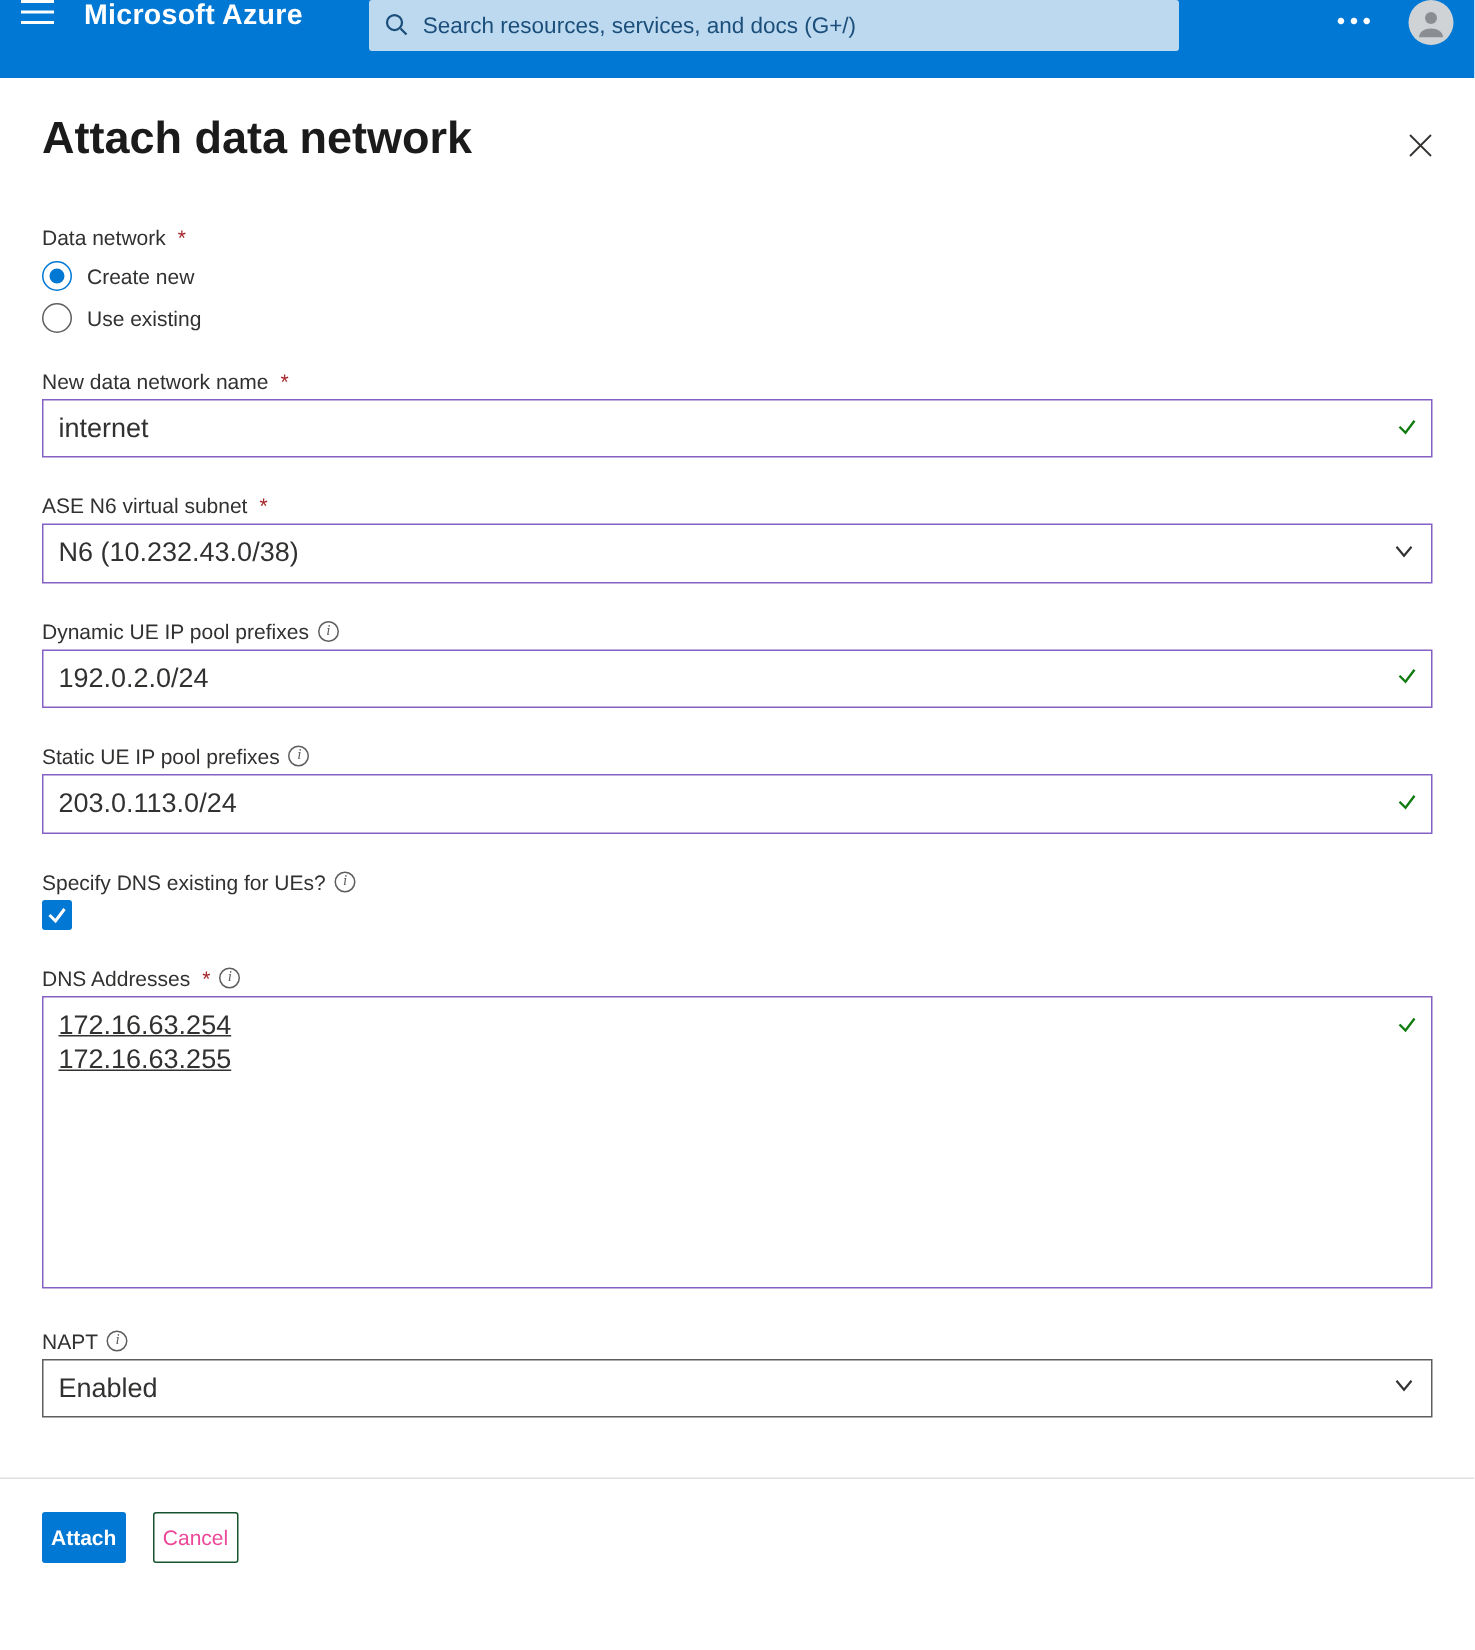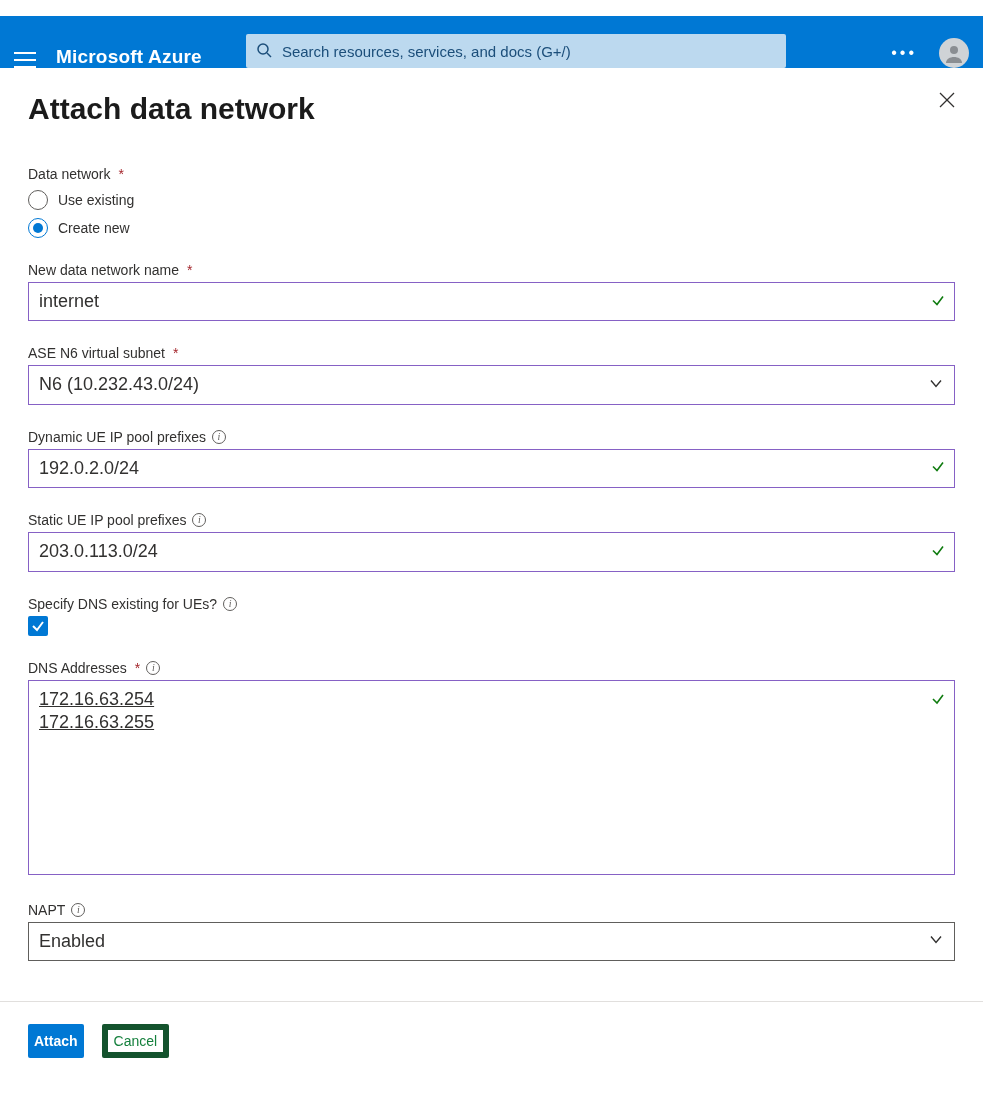--- a/index.html
+++ b/index.html
@@ -7,46 +7,45 @@
     margin: 0;
     font-family: "Segoe UI", Arial, sans-serif;
     font-size: 14px;
     color: #323130;
     background: #fff;
     width: 983px;
   }
   
   .topbar {
     display: flex;
-    align-items: flex-end;
+    align-items: flex-start;
     height: 52px;
     background: #0078d4;
     color: #fff;
     padding: 0 14px;
     gap: 20px;
-    margin-top: 16px;
   }
   .hamburger { width: 22px; height: 16px; display:flex; flex-direction:column; justify-content:space-between; cursor:pointer;}
   .hamburger span { height:2px; background:#fff; }
   .brand { font-size: 19px; font-weight:600; letter-spacing:0.2px; white-space:nowrap; }
   .search-wrap { flex:0 0 auto; margin-left:24px; width:540px; position:relative; }
   .search-wrap input {
     width:100%; height:34px; border:none; border-radius:2px;
     background:#bcd9ef; color:#1b4e7a;
     padding:0 12px 0 36px; font-size:15px;
   }
   .search-wrap input::placeholder { color:#1b4e7a; }
   .search-icon { position:absolute; left:10px; top:8px; color:#1b4e7a; }
   .top-right { margin-left:auto; display:flex; align-items:center; gap:22px; }
   .dots { letter-spacing:3px; font-size:16px; cursor:pointer; }
   .avatar { width:30px; height:30px; border-radius:50%; background:#cfd3d6; display:flex; align-items:center; justify-content:center; }
   .avatar svg { fill:#8a8e92; }
 
   
-  .title-row { display:flex; align-items:flex-start; justify-content:space-between; padding:24px 28px 10px 28px; }
+  .title-row { display:flex; align-items:flex-end; justify-content:space-between; padding:24px 28px 10px 28px; }
   .title-row h1 { margin:0; font-size:30px; font-weight:600; color:#1b1b1b; }
   .close-x { font-size:18px; cursor:pointer; color:#323130; }
 
   
   .form { padding: 30px 28px 0 28px; }
   .label { font-size:14px; color:#323130; margin-bottom:4px; display:flex; align-items:center; gap:6px; }
   .req { color:#a4262c; margin-left:2px; }
   .info-icon { width:14px; height:14px; display:inline-flex; align-items:center; justify-content:center; border:1px solid #605e5c; border-radius:50%; font-size:10px; color:#605e5c; font-style:italic; font-family:Georgia,serif; line-height:1; }
   .radio-row { display:flex; align-items:center; gap:10px; margin:8px 0 6px 0; cursor:pointer; }
   .radio { width:20px; height:20px; border:1px solid #605e5c; border-radius:50%; display:flex; align-items:center; justify-content:center; }
@@ -74,21 +73,21 @@
   .checkbox {
     width:20px; height:20px; background:#0078d4; display:flex; align-items:center; justify-content:center; cursor:pointer; border-radius:2px;
   }
   .checkbox svg { stroke:#fff; }
 
   
   .footer-sep { border-top:1px solid #e1dfdd; margin-top:40px; }
   .footer { display:flex; gap:18px; padding:22px 28px 28px 28px; }
   .btn { height:34px; padding:0 6px; font-size:14px; border-radius:2px; cursor:pointer; }
   .btn.primary { background:#0078d4; color:#fff; border:none; font-weight:600; }
-  .btn.secondary { background:#fff; color:#15803d; border:6px solid #14532d; }
+  .btn.secondary { background:#fff; color:#ec4899; border:1px solid #14532d; }
 </style>
 </head>
 <body>
 
 <div class="topbar">
   <div class="hamburger">
     <span></span>
       <span></span>
       <span></span>
   </div>
@@ -123,27 +122,27 @@
   </div>
 </div>
 
 <div class="form">
 
   <div class="label">
     <span>Data network</span>
       <span class="req">*</span>
   </div>
   <div class="radio-row">
+    <div class="radio selected"></div>
+    <span>Create new</span>
+  </div>
+  <div class="radio-row">
     <div class="radio"></div>
     <span>Use existing</span>
   </div>
-  <div class="radio-row">
-    <div class="radio selected"></div>
-    <span>Create new</span>
-  </div>
 
   <div class="field">
     <div class="label">
       <span>New data network name</span>
         <span class="req">*</span>
     </div>
     <div class="input-wrap">
       <input class="input" value="internet" style="">
       <span class="valid-check">
         <svg width="14" height="14" viewBox="0 0 14 14">
@@ -153,21 +152,21 @@
     </div>
   </div>
 
   <div class="field">
     <div class="label">
       <span>ASE N6 virtual subnet</span>
         <span class="req">*</span>
     </div>
     <div class="input-wrap">
       <div class="select">
-        <span>N6 (10.232.43.0/24)</span>
+        <span>N6 (10.232.43.0/38)</span>
       </div>
       <span class="chev">
         <svg width="14" height="14" viewBox="0 0 14 14">
             <polyline points="2,4 7,10 12,4" fill="none" stroke="#323130" stroke-width="1.4"></polyline>
           </svg>
       </span>
     </div>
   </div>
 
   <div class="field">

